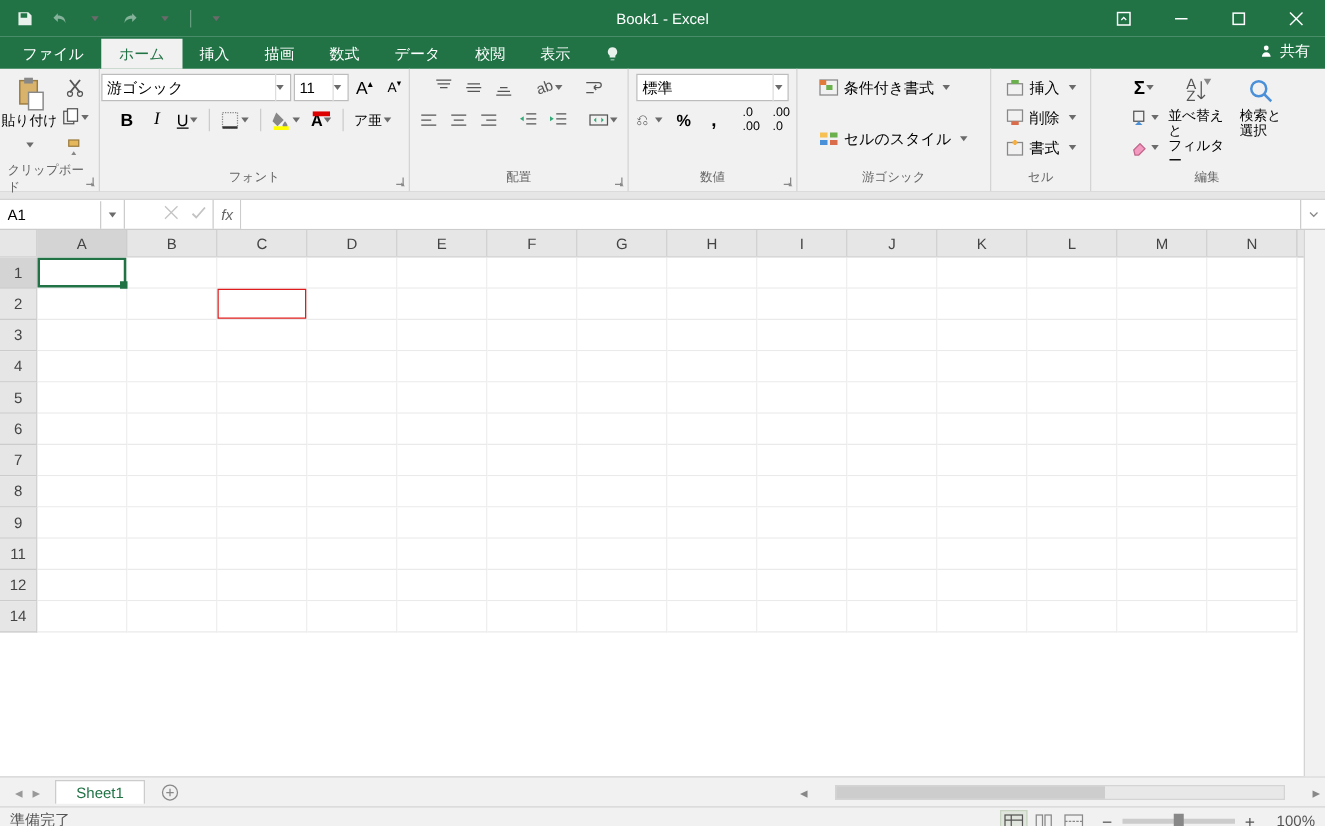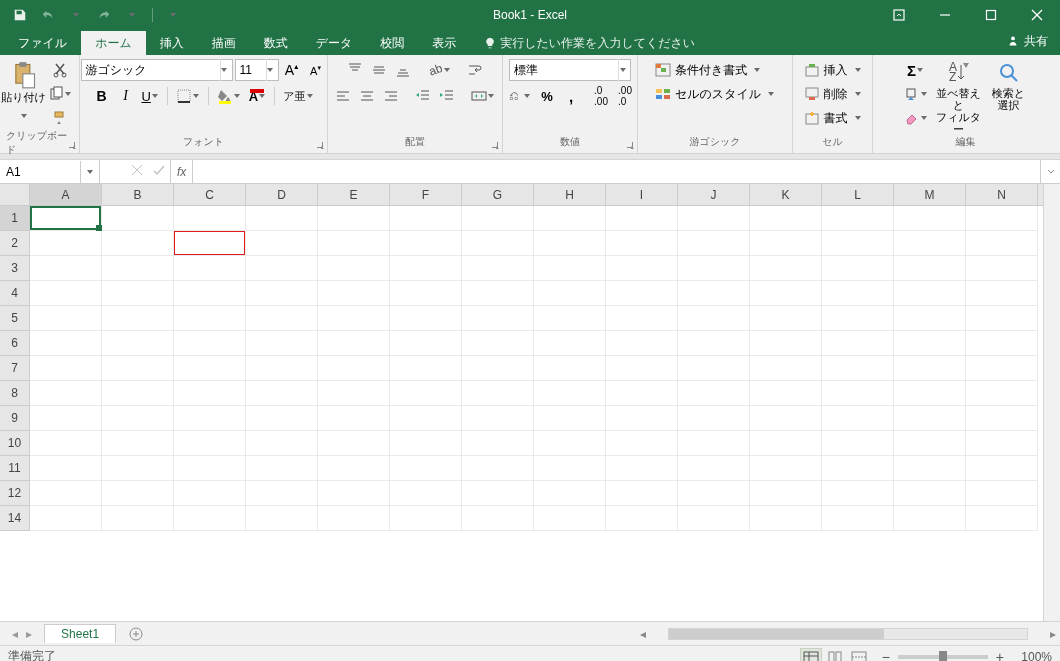--- a/index.html
+++ b/index.html
@@ -35,21 +35,21 @@
 .rbn-row { display:flex; align-items:center; gap:2px; }
 .rbn-btn { height:22px; min-width:22px; display:flex; align-items:center; justify-content:center; cursor:pointer; padding:0 3px; position:relative;}
 .rbn-btn svg { width:16px;height:16px; }
 .dd { width:8px; height:22px; display:flex; align-items:center; justify-content:center;}
 .dd::after{content:"";border-left:3px solid transparent;border-right:3px solid transparent;border-top:4px solid #6b6b6b;}
 .combo { background:#fff; border:1px solid #bcbcbc; height:22px; display:flex; align-items:center; padding:0 4px; font-size:12px;}
 .combo .dd{border-left:1px solid #ddd;margin-left:4px;}
 
 
 .big-btn { width:38px; display:flex; flex-direction:column; align-items:center; gap:2px; cursor:pointer; padding:2px 2px 0 2px;}
-.big-btn-lbl { font-size:11px; line-height:1.1; text-align:center; white-space:nowrap;}
+.big-btn-lbl { font-size:11px; line-height:1.1; text-align:left; white-space:nowrap;}
 
 
 .lbl-item { display:flex; align-items:center; gap:4px; height:22px; padding:0 2px; cursor:pointer; white-space:nowrap;}
 .lbl-item svg{width:16px;height:16px;}
 .lbl-item .dd{margin-left:2px;}
 
 
 .fbar-row{height:24px; border-bottom:1px solid #ccc; display:flex; align-items:stretch; background:#fff;}
 .name-box{width:100px; border-right:1px solid #ccc; display:flex; align-items:center;}
 .name-box input{border:none; width:80px; padding-left:6px; font-size:12px; outline:none;}
@@ -161,21 +161,20 @@
   <div class="tab">挿入</div>
   <div class="tab">描画</div>
   <div class="tab">数式</div>
   <div class="tab">データ</div>
   <div class="tab">校閲</div>
   <div class="tab">表示</div>
   <div class="tell-me">
     <svg viewBox="0 0 16 16">
         <path d="M8 1a5 5 0 00-3 9v2h6v-2a5 5 0 00-3-9zM6 14h4v1H6z"></path>
       </svg>
-    <span>実行したい作業を入力してください</span>
   </div>
   <div class="share">
     <svg viewBox="0 0 16 16">
         <circle cx="8" cy="5" r="2.2"></circle>
         <path d="M4 13c0-2.2 1.8-4 4-4s4 1.8 4 4"></path>
       </svg>
     <span>共有</span>
   </div>
 </div>
 
@@ -396,21 +395,21 @@
         </div>
       <div class="rbn-btn">
           <span style="font-size:10px">.00<br>.0</span>
         </div>
     </div>
     <span class="group-label">数値</span>
     <div class="group-dialog-launcher"></div>
   </div>
 
   <div class="group" style="width:155px">
-    <div style="display:flex;flex-direction:column;gap:2px;align-items:flex-start;">
+    <div style="display:flex;flex-direction:column;gap:19px;align-items:flex-start;">
       <div class="lbl-item">
           <svg viewBox="0 0 16 16">
             <rect x="1" y="2" width="14" height="12" fill="none" stroke="#888"></rect>
             <rect x="1" y="2" width="5" height="4" fill="#e07b3c"></rect>
             <rect x="6" y="6" width="5" height="4" fill="#6ab04c"></rect>
           </svg>
           <span>条件付き書式</span>
           <div class="dd"></div>
         </div>
       <div class="lbl-item">
@@ -692,37 +691,20 @@
         <div class="cell" style="width: 72px;"></div>
         <div class="cell" style="width: 72px;"></div>
         <div class="cell" style="width: 72px;"></div>
         <div class="cell" style="width: 72px;"></div>
         <div class="cell" style="width: 72px;"></div>
         <div class="cell" style="width: 72px;"></div>
         <div class="cell" style="width: 72px;"></div>
         <div class="cell" style="width: 72px;"></div>
       </div>
       <div class="row" style="height: 25px;">
-        <div class="rh">10</div>
-        <div class="cell" style="width: 72px;"></div>
-        <div class="cell" style="width: 72px;"></div>
-        <div class="cell" style="width: 72px;"></div>
-        <div class="cell" style="width: 72px;"></div>
-        <div class="cell" style="width: 72px;"></div>
-        <div class="cell" style="width: 72px;"></div>
-        <div class="cell" style="width: 72px;"></div>
-        <div class="cell" style="width: 72px;"></div>
-        <div class="cell" style="width: 72px;"></div>
-        <div class="cell" style="width: 72px;"></div>
-        <div class="cell" style="width: 72px;"></div>
-        <div class="cell" style="width: 72px;"></div>
-        <div class="cell" style="width: 72px;"></div>
-        <div class="cell" style="width: 72px;"></div>
-      </div>
-      <div class="row" style="height: 25px;">
         <div class="rh">11</div>
         <div class="cell" style="width: 72px;"></div>
         <div class="cell" style="width: 72px;"></div>
         <div class="cell" style="width: 72px;"></div>
         <div class="cell" style="width: 72px;"></div>
         <div class="cell" style="width: 72px;"></div>
         <div class="cell" style="width: 72px;"></div>
         <div class="cell" style="width: 72px;"></div>
         <div class="cell" style="width: 72px;"></div>
         <div class="cell" style="width: 72px;"></div>

